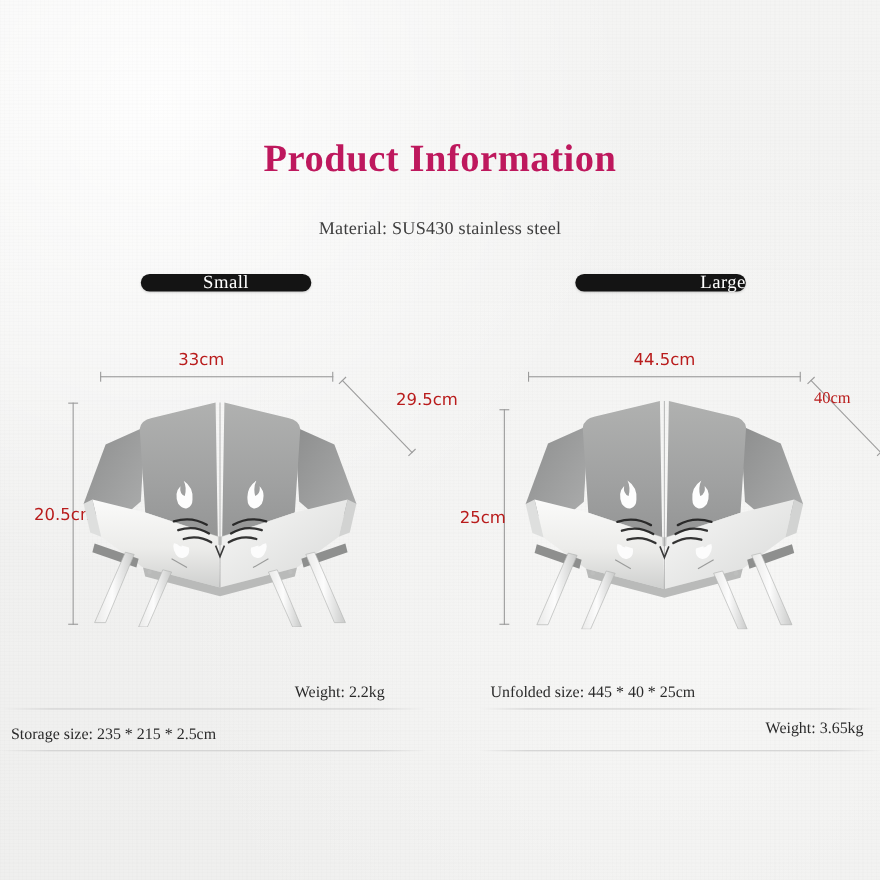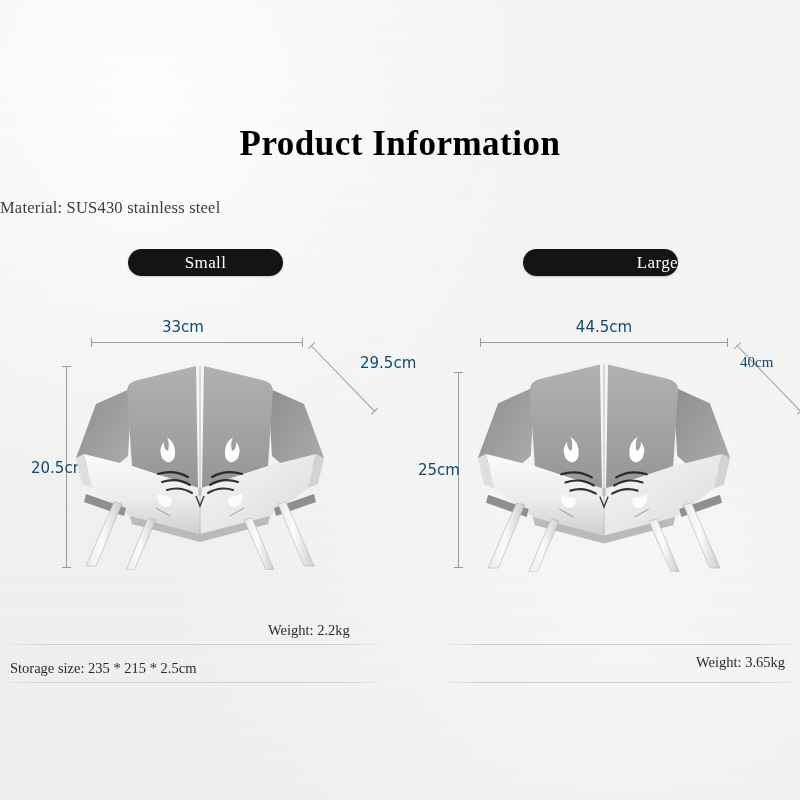--- a/index.html
+++ b/index.html
@@ -24,53 +24,53 @@
       repeating-linear-gradient(0deg, rgba(0,0,0,.012) 0 1px, rgba(255,255,255,0) 1px 3px),
       repeating-linear-gradient(90deg, rgba(0,0,0,.010) 0 1px, rgba(255,255,255,0) 1px 4px);
     opacity:.7;
   }
 
   
   .title{
     position:absolute;top:124px;left:0;width:800px;
     text-align:center;
     font-size:35px;font-weight:700;letter-spacing:.5px;
-    color:#000000;
+    color:#be185d;
   }
   .subtitle{
     position:absolute;top:198px;left:0;width:800px;
-    text-align:left;
+    text-align:center;
     font-size:16.5px;color:#3d3d3d;letter-spacing:.2px;
   }
 
   
   .badge{
     position:absolute;
-    width:155px;height:27px;
+    width:155px;height:16px;
     background:#141414;
     border-radius:14px;
     color:#fff;
     font-size:17px;
     display:flex;align-items:center;justify-content:center;
     letter-spacing:.4px;
     box-shadow:0 1px 2px rgba(0,0,0,.18);
   }
   .badge.small{left:128px;top:249px;}
   .badge.large{left:523px;top:249px;justify-content:flex-end;}
 
   
   .col{position:absolute;top:0;height:800px;}
   .col-left{left:0;width:400px;}
   .col-right{left:400px;width:400px;}
 
   
   .dim-label{
     position:absolute;
     font-family:"DejaVu Sans", sans-serif;
-    font-size:15px;color:#0c4a6e;
+    font-size:15px;color:#b91c1c;
     white-space:nowrap;
   }
   .hline{
     position:absolute;height:1px;background:#9b9b9b;
   }
   .hline:before,.hline:after{
     content:"";position:absolute;top:-4px;width:1px;height:9px;background:#9b9b9b;
   }
   .hline:before{left:0;}
   .hline:after{right:0;}
@@ -319,17 +319,18 @@
         <path d="M86,182 L64,232 L56,232 L78,180 Z" fill="url(#legR)" stroke="#b4b5b4" stroke-width=".6"></path>
         <path d="M174,182 L196,232 L204,232 L182,180 Z" fill="url(#legR)" stroke="#b4b5b4" stroke-width=".6"></path>
       </g>
       <g fill="#bdbebd">
         <circle cx="66" cy="182" r="2"></circle>
         <circle cx="194" cy="182" r="2"></circle>
       </g>
     </svg>
   </div>
 
+  <div class="spec" style="left:46px;top:622px;">Unfolded size: 445 * 40 * 25cm</div>
   <div class="spec" style="left:296px;top:654px;">Weight: 3.65kg</div>
   <div class="rule" style="left:36px;top:644px;width:364px;"></div>
 
   <div class="rule" style="left:36px;top:682px;width:364px;"></div>
 </div>
 
 </body></html>

